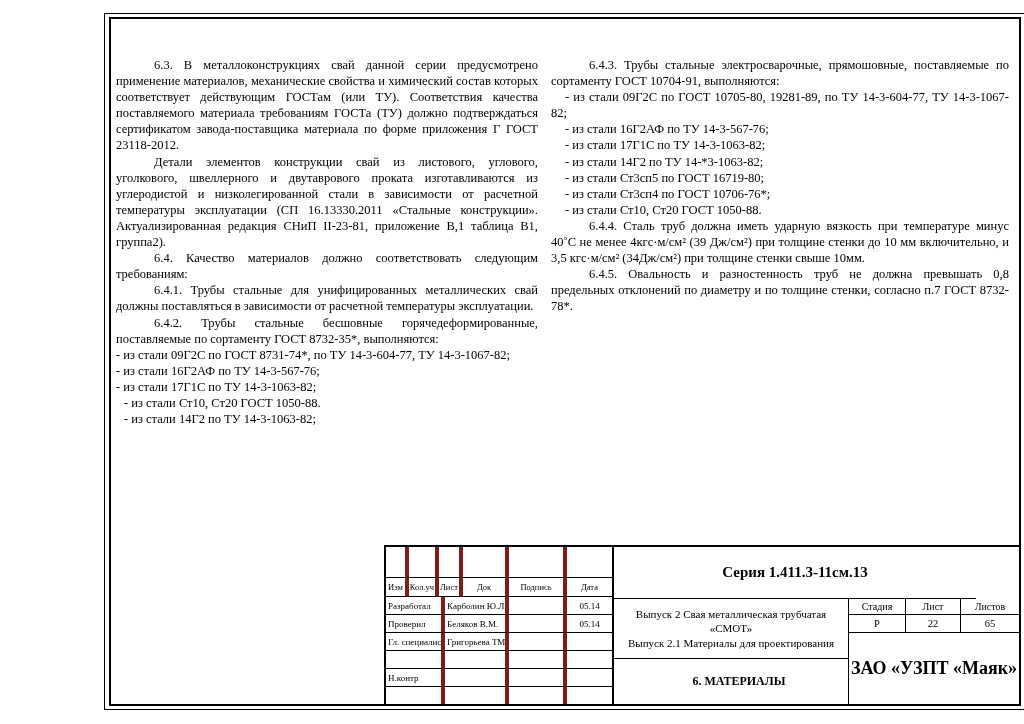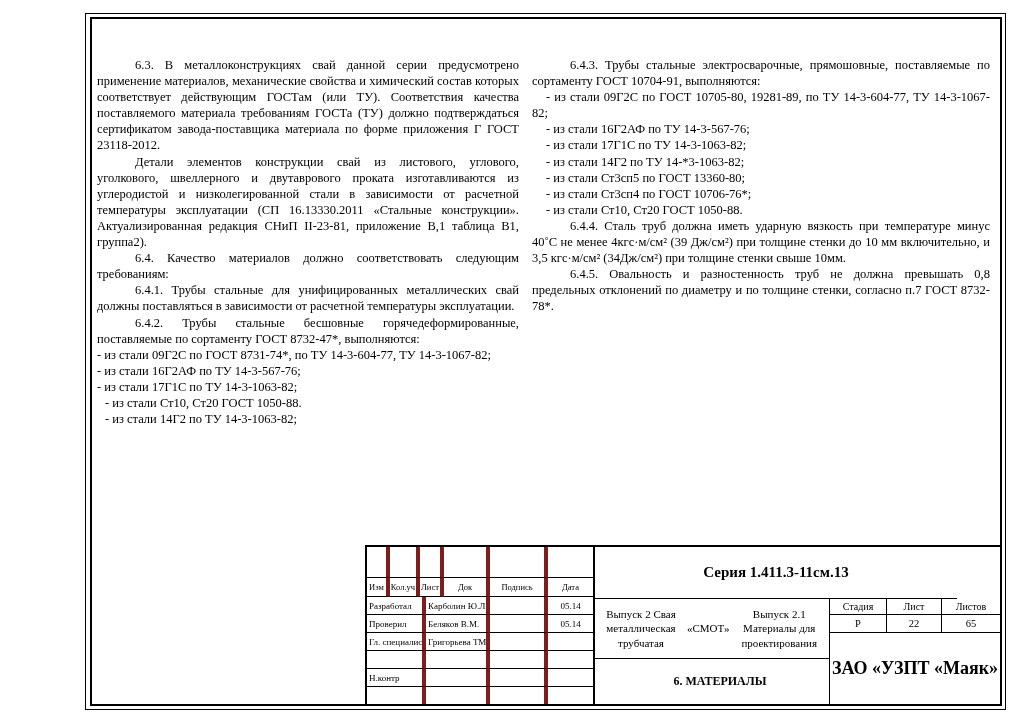--- a/index.html
+++ b/index.html
@@ -4,21 +4,21 @@
 <style>
   * { box-sizing: border-box; }
   html, body { margin: 0; padding: 0; }
   body {
     width: 1024px; height: 724px;
     background: #ffffff; color: #000;
     position: relative;
     font-family: "Liberation Serif", serif;
     overflow: hidden;
   }
-  .sheet { position: absolute; inset: 0; background: #fff; }
+  .sheet { position: absolute; inset: 0; background: #fff; margin-left: 19px; }
 
   
   .frame-outer { position: absolute; left: 85px; top: 13px; width: 921px; height: 697px; border: 1px solid #000; }
   .frame-inner { position: absolute; left: 90px; top: 17px; width: 912px; height: 689px; border: 2px solid #000; }
 
   
   .text-area { position: absolute; left: 97px; top: 57px; width: 893px; display: flex; gap: 13px; z-index: 1; }
   .col { font-size: 12.5px; line-height: 16.1px; text-align: justify; }
   .col-left  { width: 422px; }
   .col-right { width: 458px; }
@@ -44,21 +44,21 @@
   .tb-cell.hdr { justify-content: center; font-size: 8.5px; padding: 0 1px; }
   .tb-cell.ctr { justify-content: center; }
   .tb-row .tb-cell:last-child { border-right: none; font-family: Liberation Serif, serif; }
   .tb-row:last-child .tb-cell { border-bottom: none; }
 
   .tb-series { position: absolute; left: 228px; top: 0; width: 362px; height: 52px;
                border-bottom: 1px solid #000; display: flex; align-items: center;
                justify-content: center; font-weight: bold; font-size: 15px; }
   .tb-project { position: absolute; left: 228px; top: 52px; width: 235px; height: 60px;
                 border-right: 1px solid #000; border-bottom: 1px solid #000;
-                display: flex; flex-direction: row; align-items: center; justify-content: center;
+                display: flex; flex-direction: column; align-items: center; justify-content: center;
                 font-size: 11px; line-height: 14.5px; text-align: center; }
   .tb-section { position: absolute; left: 228px; top: 112px; width: 235px; height: 45px;
                 border-right: 1px solid #000; display: flex; align-items: center;
                 justify-content: center; font-weight: bold; font-size: 12px; padding-left: 16px; }
   .tb-stage { position: absolute; left: 463px; top: 52px; width: 170px; height: 34px;
               display: grid; grid-template-rows: 16px 18px; }
   .srow { display: grid; grid-template-columns: 57px 55px 1fr; }
   .scell { border-right: 1px solid #000; border-bottom: 1px solid #000;
            display: flex; align-items: center; justify-content: center; font-size: 10px; }
   .srow .scell:last-child { border-right: none; }
@@ -73,34 +73,34 @@
 <div class="sheet">
   <div class="frame-outer"></div>
   <div class="frame-inner"></div>
 
   <div class="text-area">
     <div class="col col-left">
       <p class="ind">6.3. В металлоконструкциях свай данной серии предусмотрено применение материалов, механические свойства и химический состав которых соответствует действующим ГОСТам (или ТУ). Соответствия качества поставляемого материала требованиям ГОСТа (ТУ) должно подтверждаться сертификатом завода-поставщика материала по форме приложения Г ГОСТ 23118-2012.</p>
       <p class="ind">Детали элементов конструкции свай из листового, углового, уголкового, швеллерного и двутаврового проката изготавливаются из углеродистой и низколегированной стали в зависимости от расчетной температуры эксплуатации (СП 16.13330.2011 «Стальные конструкции». Актуализированная редакция СНиП II-23-81, приложение В,1 таблица В1, группа2).</p>
       <p class="ind">6.4. Качество материалов должно соответствовать следующим требованиям:</p>
       <p class="ind">6.4.1. Трубы стальные для унифицированных металлических свай должны поставляться в зависимости от расчетной температуры эксплуатации.</p>
-      <p class="ind">6.4.2. Трубы стальные бесшовные горячедеформированные, поставляемые по сортаменту ГОСТ 8732-47*, выполняются:</p>
+      <p class="ind">6.4.2. Трубы стальные бесшовные горячедеформированные, поставляемые по сортаменту ГОСТ 8732-35*, выполняются:</p>
       <p class="li">- из стали 09Г2С по ГОСТ 8731-74*, по ТУ 14-3-604-77, ТУ 14-3-1067-82;</p>
       <p class="li">- из стали 16Г2АФ по ТУ 14-3-567-76;</p>
       <p class="li">- из стали 17Г1С по ТУ 14-3-1063-82;</p>
       <p class="li li-sm">- из стали Ст10, Ст20 ГОСТ 1050-88.</p>
       <p class="li li-sm">- из стали 14Г2 по ТУ 14-3-1063-82;</p>
     </div>
     <div class="col col-right">
       <p class="ind">6.4.3. Трубы стальные электросварочные, прямошовные, поставляемые по сортаменту ГОСТ 10704-91, выполняются:</p>
       <p class="li li-ind">- из стали 09Г2С по ГОСТ 10705-80, 19281-89, по ТУ 14-3-604-77, ТУ 14-3-1067-82;</p>
       <p class="li li-ind">- из стали 16Г2АФ по ТУ 14-3-567-76;</p>
       <p class="li li-ind">- из стали 17Г1С по ТУ 14-3-1063-82;</p>
       <p class="li li-ind">- из стали 14Г2 по ТУ 14-*3-1063-82;</p>
-      <p class="li li-ind">- из стали Ст3сп5 по ГОСТ 13360-80;</p>
+      <p class="li li-ind">- из стали Ст3сп5 по ГОСТ 16719-80;</p>
       <p class="li li-ind">- из стали Ст3сп4 по ГОСТ 10706-76*;</p>
       <p class="li li-ind">- из стали Ст10, Ст20 ГОСТ 1050-88.</p>
       <p class="ind">6.4.4. Сталь труб должна иметь ударную вязкость при температуре минус 40˚С не менее 4кгс·м/см² (39 Дж/см²) при толщине стенки до 10 мм включительно, и 3,5 кгс·м/см² (34Дж/см²) при толщине стенки свыше 10мм.</p>
       <p class="ind">6.4.5. Овальность и разностенность труб не должна превышать 0,8 предельных отклонений  по диаметру и по толщине стенки, согласно п.7 ГОСТ 8732-78*.</p>
     </div>
   </div>
 
   <div class="tb">
 
     <div class="tb-left">

